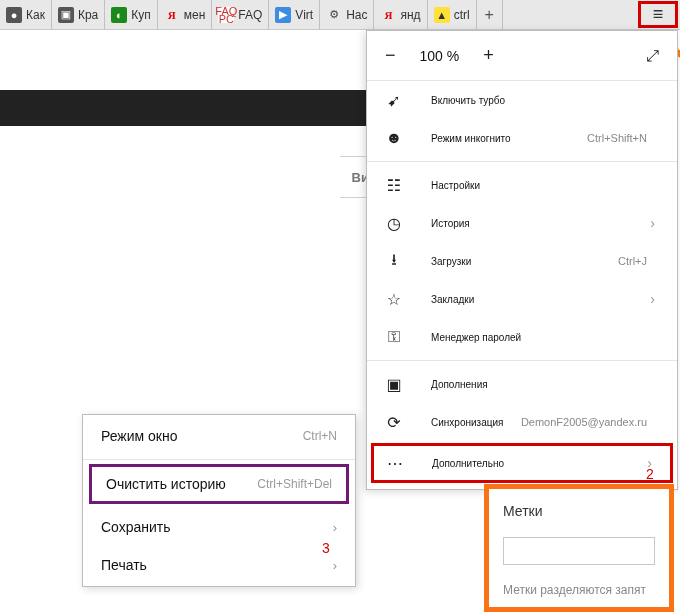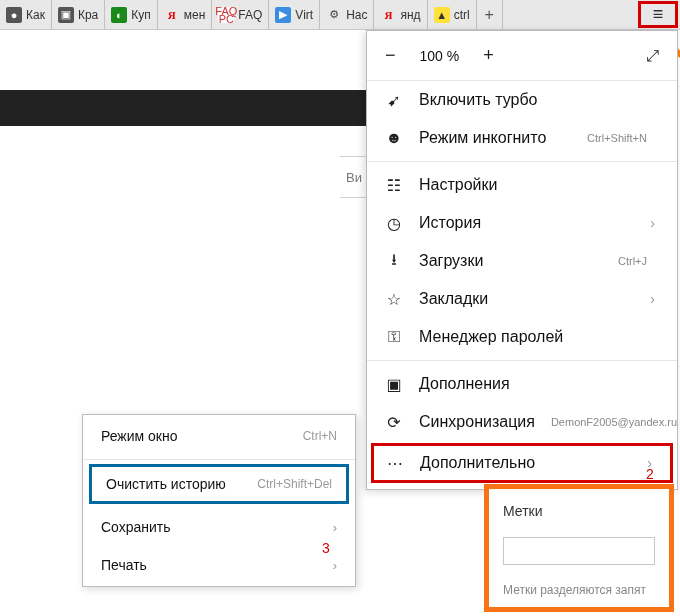--- a/index.html
+++ b/index.html
@@ -102,21 +102,21 @@
     gap: 16px;
     cursor:pointer;
     position:relative;
   }
   .micon {
     width:18px;height:18px;
     display:inline-flex;align-items:center;justify-content:center;
     color:#222;font-size:16px;
     flex-shrink:0;
   }
-  .mlabel { flex: 1 1 auto; font-size:16px; color:#111; }
+  .mlabel { flex: 1 1 auto; font-size:10px; color:#111;margin-left:12px; }
   .mshortcut { font-size:11px; color:#888; padding-right:12px; white-space:nowrap;}
   .mchevron { font-size:14px; color:#999; padding-right:4px; }
   .sep { height:1px; background:#e6e6e6; margin: 4px 0; }
   .highlight {
     border: 3px solid #d40000;
     margin: 2px 4px 6px 4px;
     padding: 8px 14px 8px 12px;
   }
   .highlight .mlabel { font-weight: normal; }
 
@@ -132,24 +132,25 @@
     left:0; top:90px;
     width:366px; height:36px;
     background:#222;
   }
   .bg-card {
     position:absolute;
     left:340px; top:156px;
     width:30px; height:42px;
     border:1px solid #d0d0d0;
     border-left:0;
-    display:flex;align-items:center;justify-content:flex-start;
+    display:flex;align-items:center;justify-content:flex-end;
     padding-left:6px;
     color:#777;font-size:13px;
     background:#fff;
+    font-weight:bold;
   }
 
   
   .star-peek {
     position:absolute;
     left: 668px; top: 40px;
     font-size: 20px; color:#ff7b00;
   }
   .blue-link-frag {
     position:absolute;
@@ -172,21 +173,21 @@
     padding: 11px 18px;
     font-size:14px;
     cursor:pointer;
     position:relative;
   }
   .slabel { flex:1 1 auto; color:#111; }
   .sshortcut { font-size:12px; color:#9a9a9a; }
   .schev { font-size:13px; color:#999; }
   .ssep { height:1px; background:#e6e6e6; margin:4px 0; }
   .ssel {
-    border: 3px solid #0369a1;
+    border: 3px solid #701a75;
     margin: 4px 6px;
     padding: 9px 14px;
   }
   .anno3 {
     position:absolute;
     left: 322px; top: 540px;
     color:#d40000; font-size:14px;
   }
 
   

